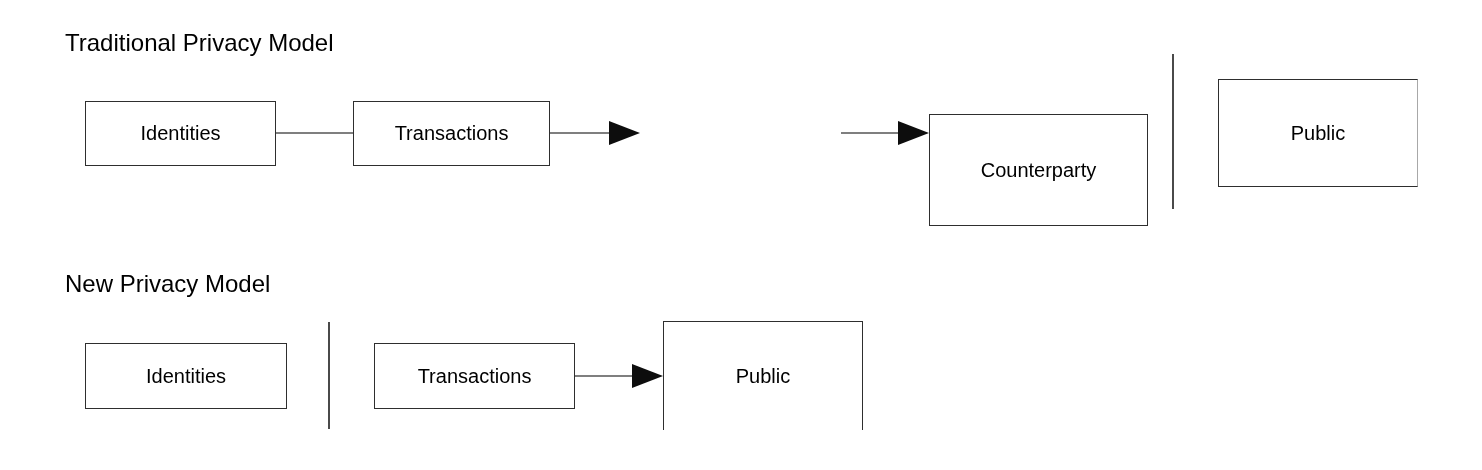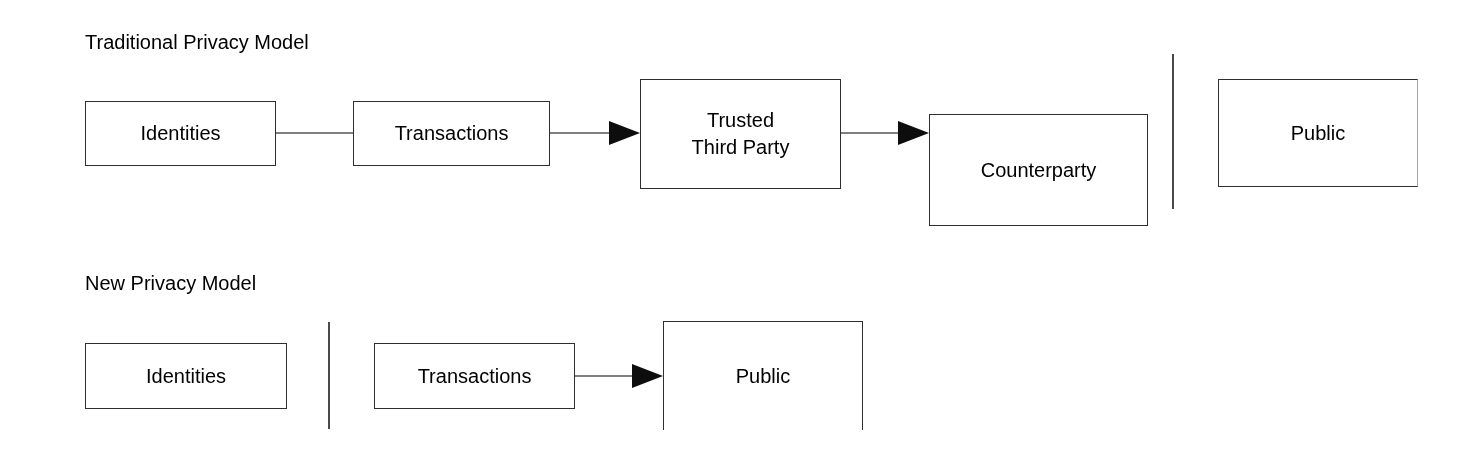--- a/index.html
+++ b/index.html
@@ -10,25 +10,24 @@
   }
   .canvas {
     position: relative;
     width: 1482px;
     height: 470px;
     background: #ffffff;
     overflow: hidden;
   }
   .section-title {
     position: absolute;
-    font-size: 20px;
+    font-size: 24px;
     line-height: 23px;
     color: #000000;
     white-space: nowrap;
-    margin-left: 20px;
   }
   .node {
     position: absolute;
     box-sizing: border-box;
     border: 1.5px solid #2e2e2e;
     background: #ffffff;
     display: flex;
     align-items: center;
     justify-content: center;
     text-align: center;
@@ -67,22 +66,20 @@
 
   <div class="node" style="left:85px; top:101px; width:191px; height:65px;">Identities</div>
 
   <div class="hline" style="left:276px; top:132px; width:77px;"></div>
 
   <div class="node" style="left:353px; top:101px; width:197px; height:65px;">Transactions</div>
 
   <div class="hline" style="left:550px; top:132px; width:60px;"></div>
   <div class="tri" style="left:609px; top:121px;"></div>
 
-  <div class="node" style="left:640px; top:79px; width:201px; height:110px;">Trusted
-Third Party</div>
 
   <div class="hline" style="left:841px; top:132px; width:58px;"></div>
   <div class="tri" style="left:898px; top:121px;"></div>
 
   <div class="node" style="left:929px; top:78px; width:219px; height:112px;margin-top:36px;">Counterparty</div>
 
   <div class="vline" style="left:1172px; top:54px; height:155px;"></div>
 
   <div class="node light-right" style="left:1218px; top:79px; width:200px; height:108px;">Public</div>
 

